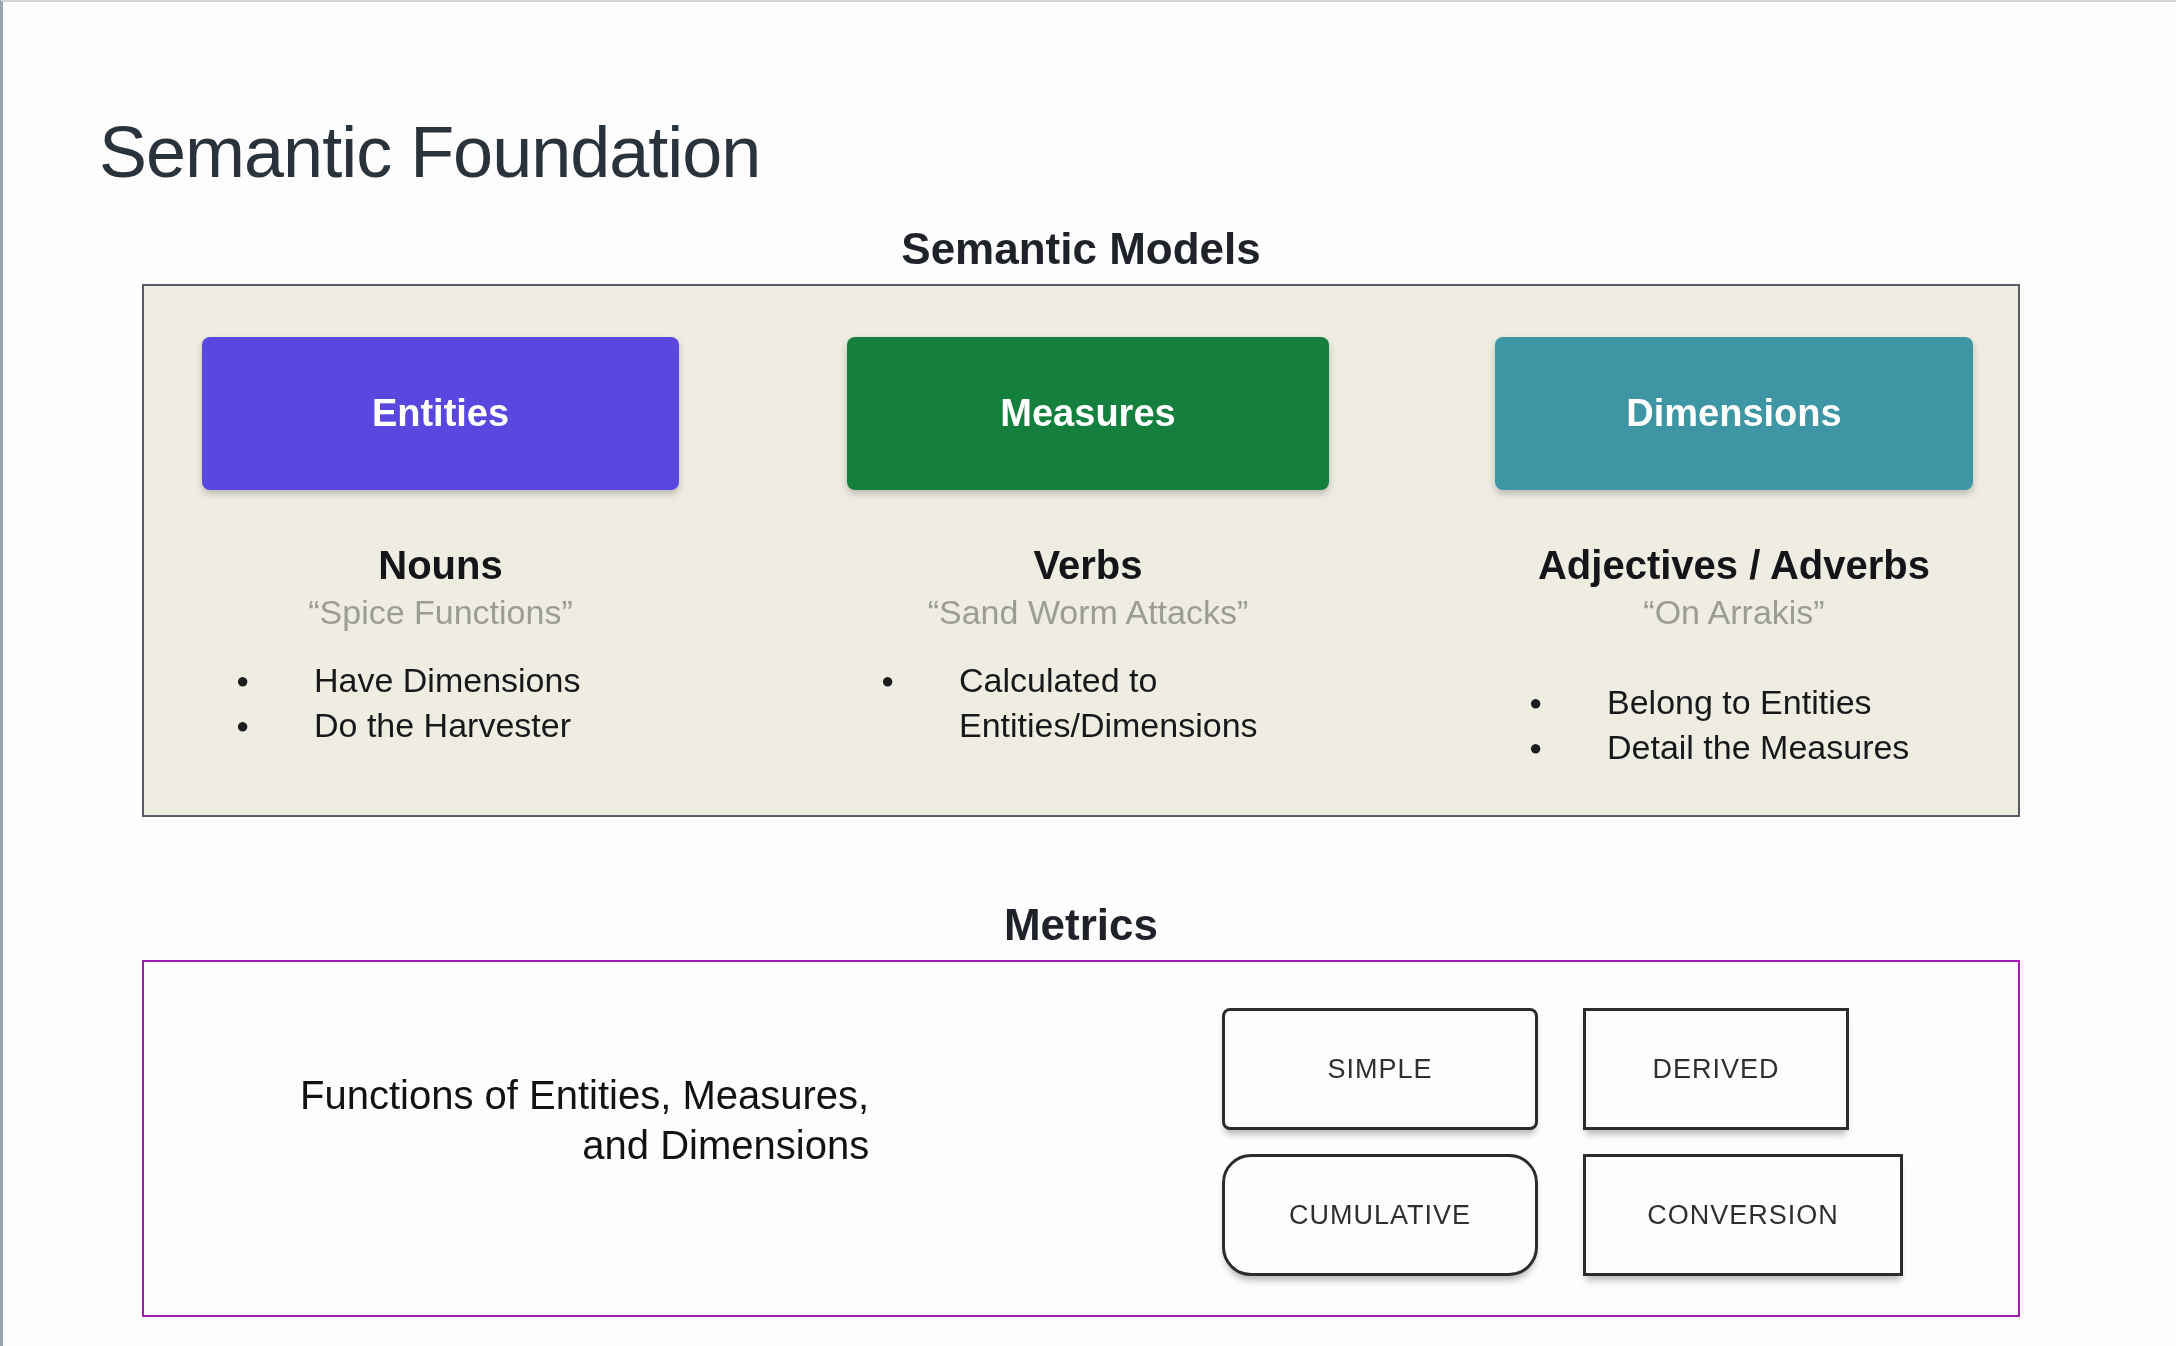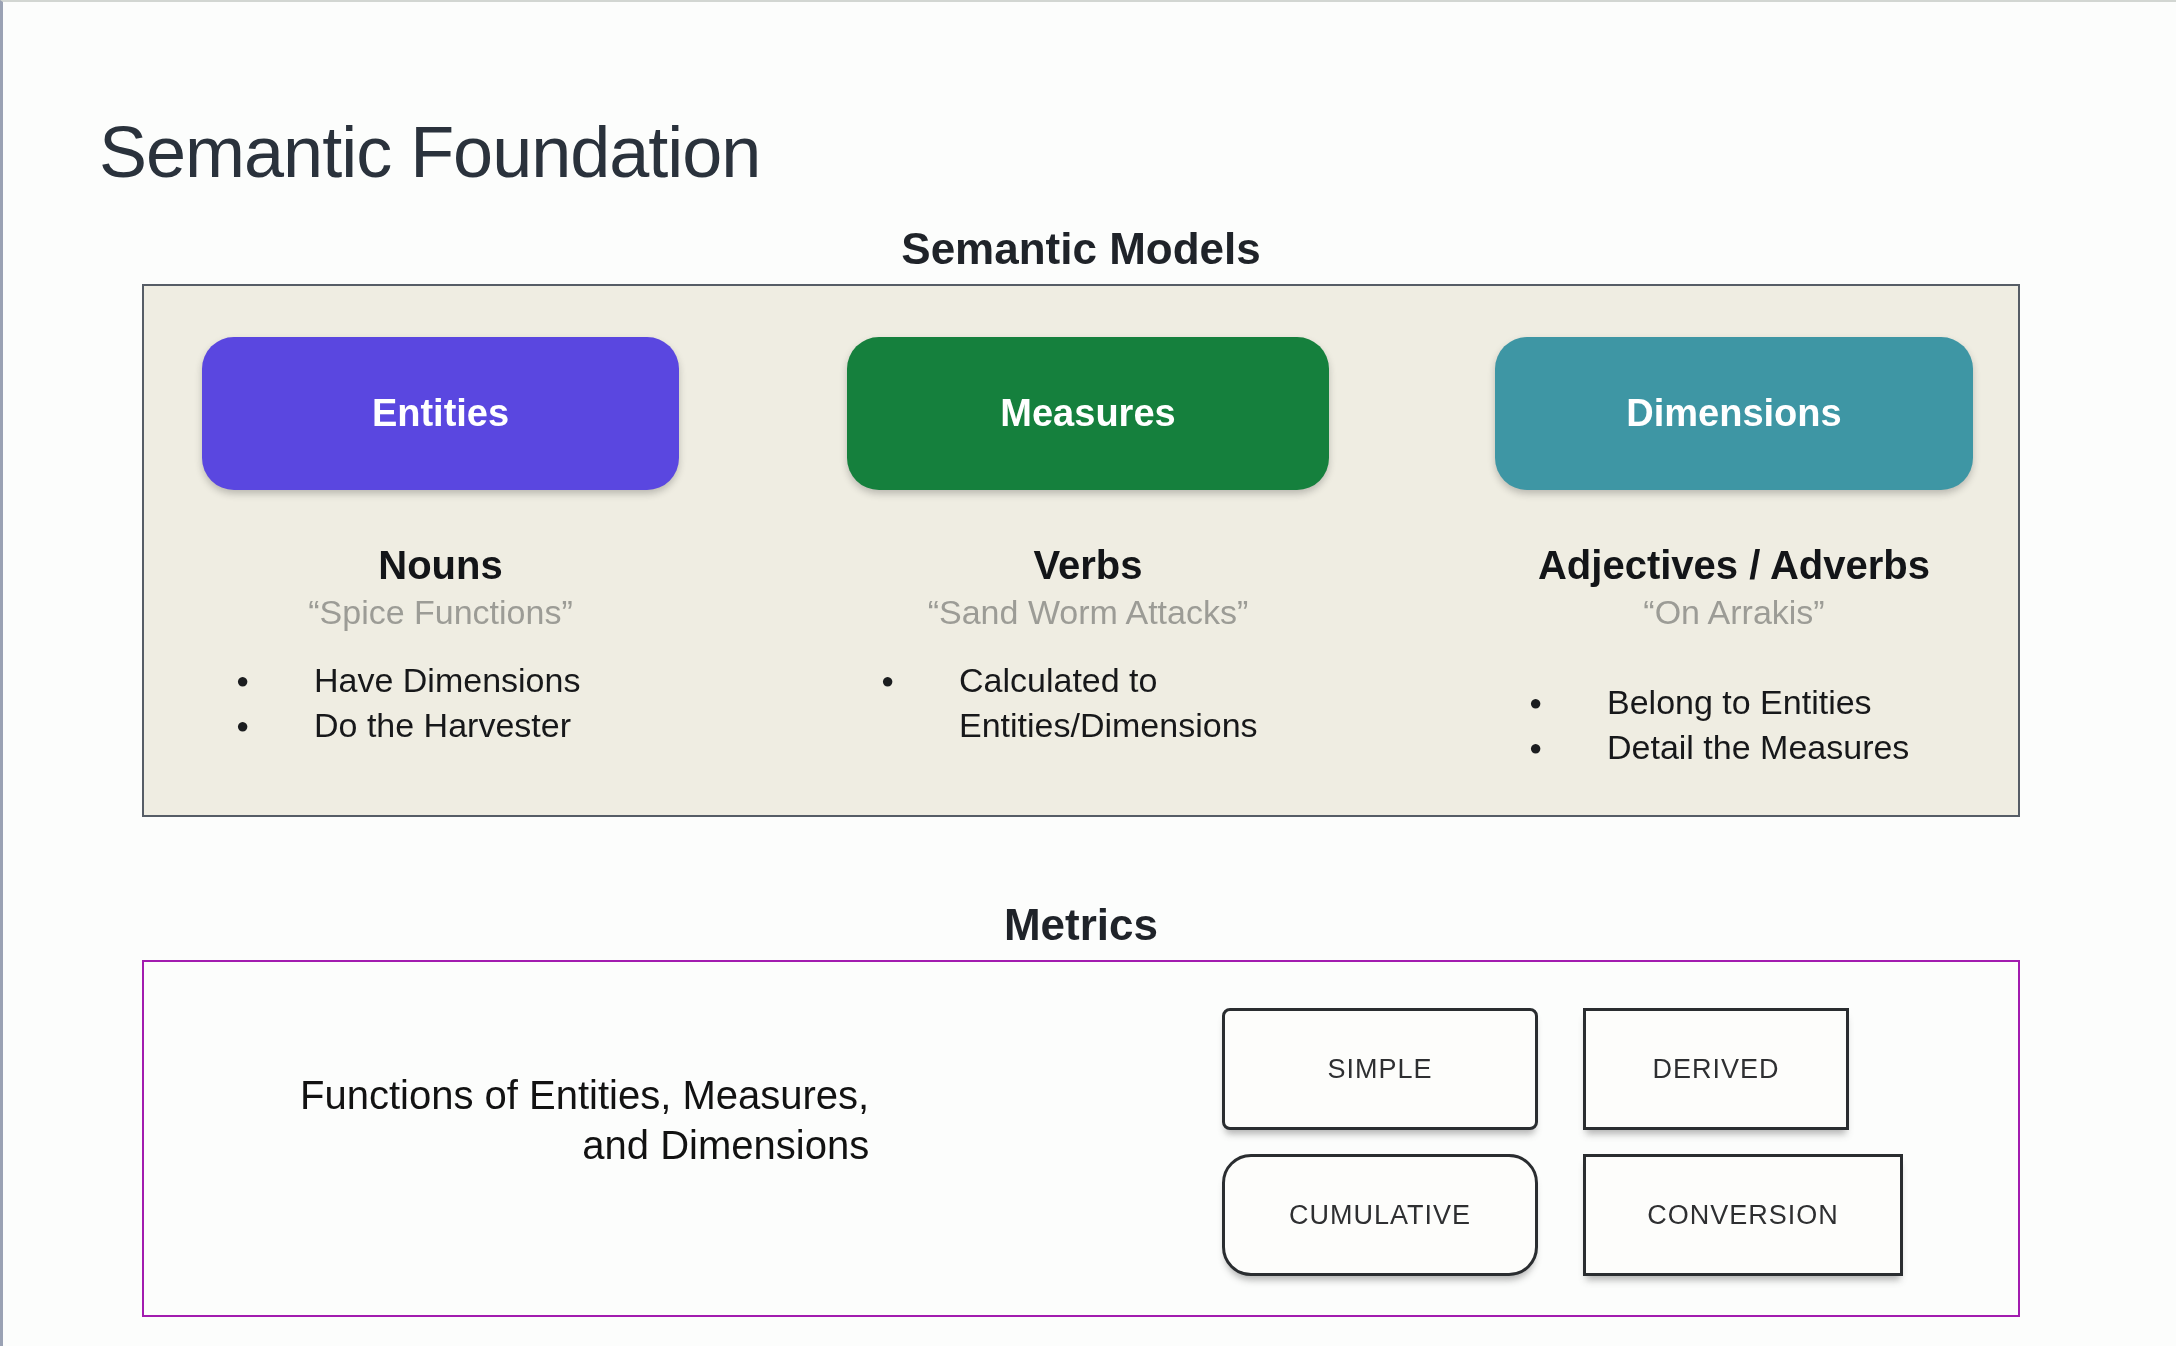--- a/index.html
+++ b/index.html
@@ -32,21 +32,21 @@
     background:#EFEDE2;
     border:2px solid #565D66;
   }
   .sm-col { position:absolute; top:0; height:100%; }
   .col-1 { left:58px;   width:477px; }
   .col-2 { left:703px;  width:482px; }
   .col-3 { left:1351px; width:478px; }
 
   .sm-btn {
     position:absolute; top:51px; left:0; right:0; height:153px;
-    border-radius:32px;
+    border-radius:8px;
     display:flex; align-items:center; justify-content:center;
     color:#FFFFFF; font-weight:700; font-size:38px;
     box-shadow:0 4px 7px rgba(40,40,40,0.25);
   }
   .btn-entities   { background:#5A47E0; }
   .btn-measures   { background:#15803d; }
   .btn-dimensions { background:#3E96A4; }
 
   .sm-subhead {
     position:absolute; top:256px; left:0; width:100%;

